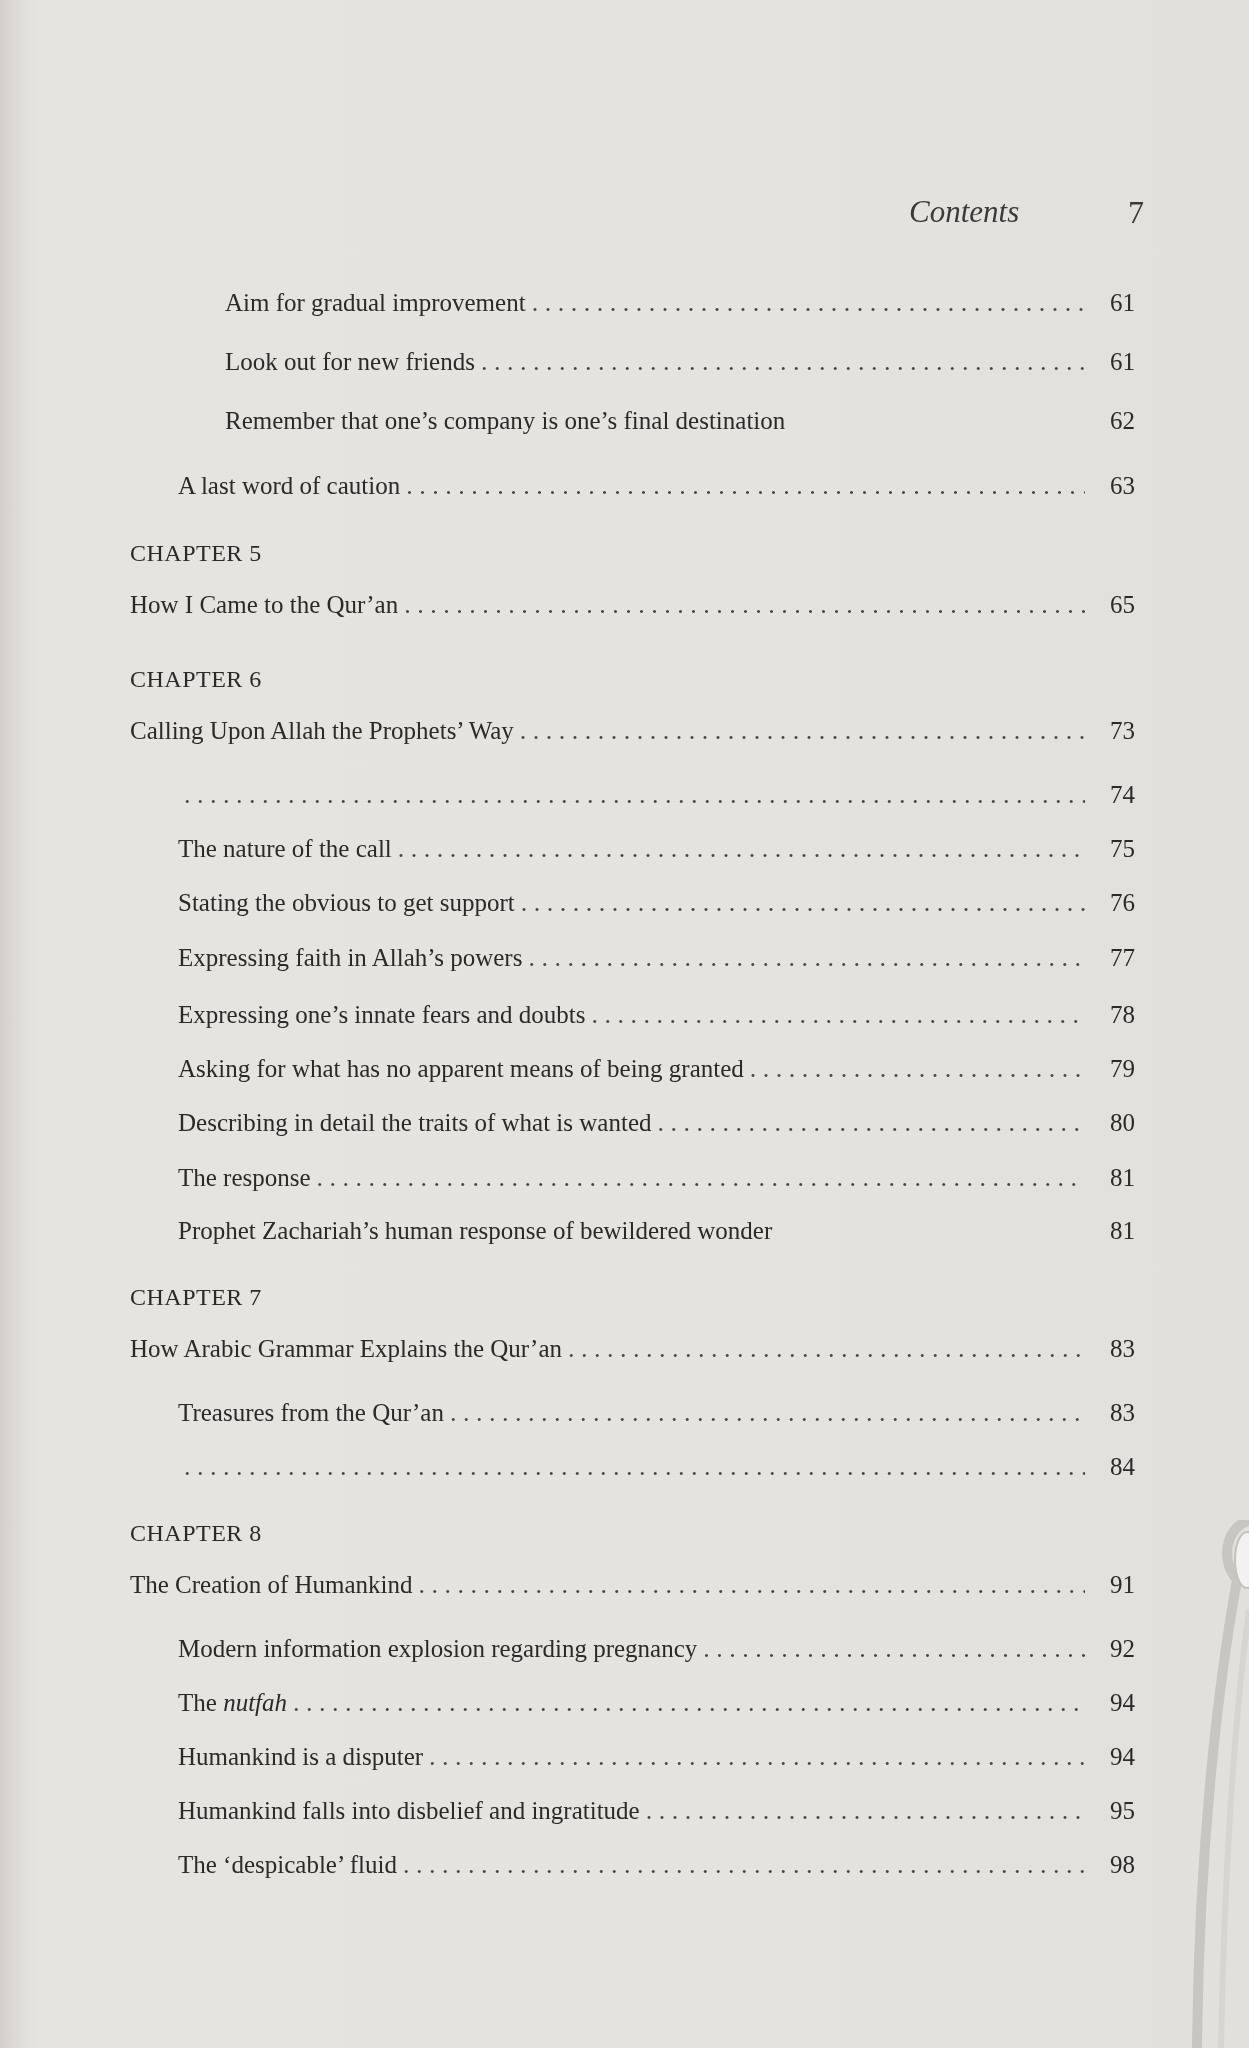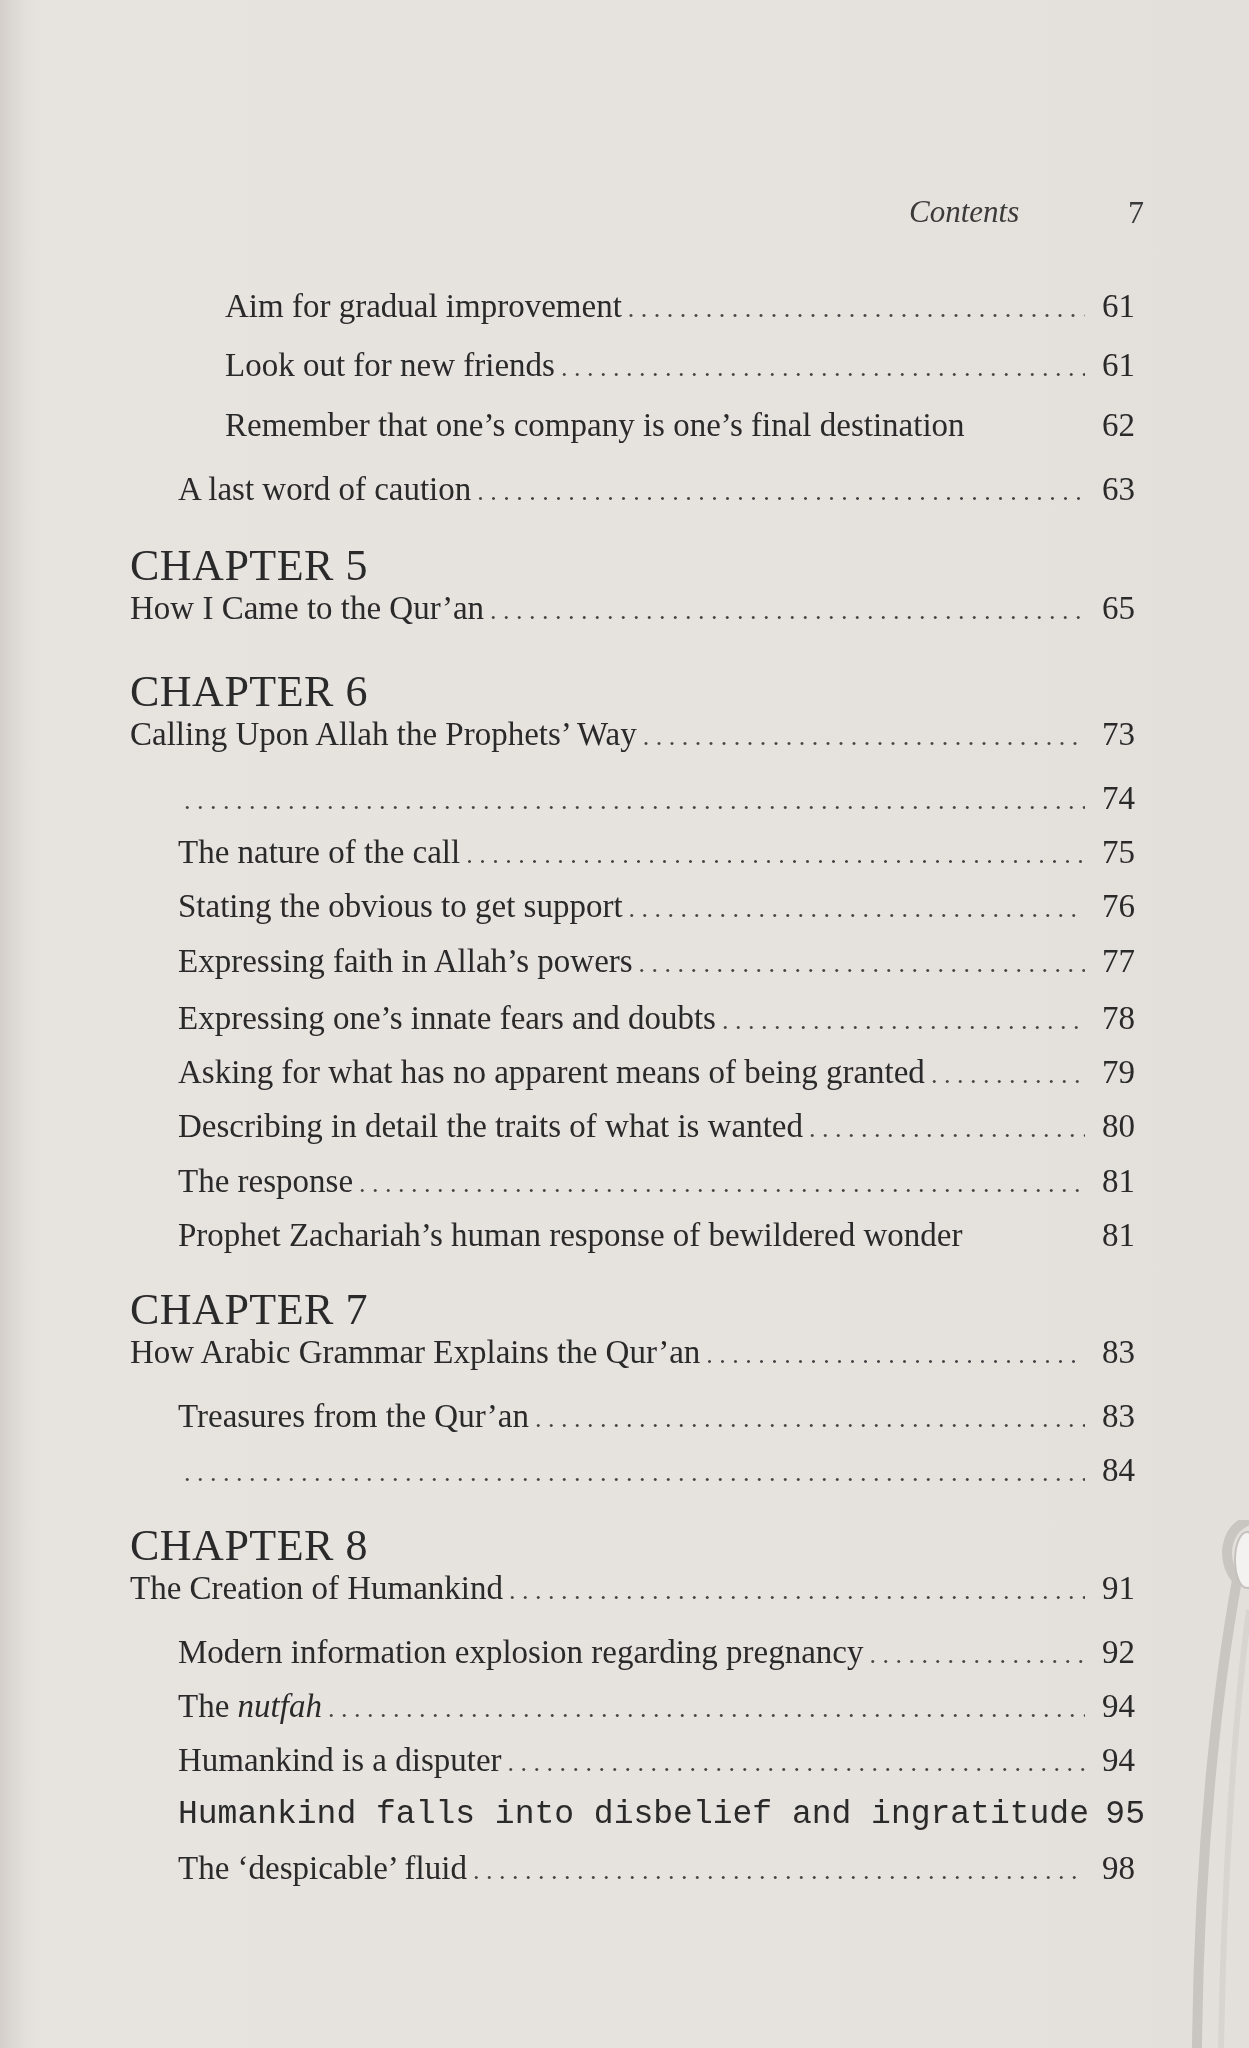--- a/index.html
+++ b/index.html
@@ -8,27 +8,27 @@
     background: linear-gradient(90deg, #dcd8d3 0px, #e7e4e0 40px, #e6e3df 60%, #e3e0dc 100%);
     font-family: "Liberation Serif", "DejaVu Serif", serif;
     color: #2a2a2a;
   }
   .page-edge { position: absolute; left: 0; top: 0; width: 24px; height: 2048px;
     background: linear-gradient(90deg, #d4cfca, #e2dfdb); }
   .running-head { position: absolute; top: 194px; left: 0; width: 1249px; height: 40px; }
   .rh-title { position: absolute; left: 909px; top: 0; font-style: italic; font-size: 31px; color: #3a3a3a; }
   .rh-page { position: absolute; left: 1128px; top: 0; font-size: 32px; color: #3a3a3a; }
   .toc { position: absolute; left: 0; top: 0; width: 1249px; }
-  .entry { position: absolute; display: flex; align-items: baseline; font-size: 33px; white-space: nowrap; }
+  .entry { position: absolute; display: flex; align-items: baseline; font-size: 25px; white-space: nowrap; }
   .entry .label { flex: 0 0 auto; }
   .entry .label i { font-style: italic; text-align: right; }
   .entry .leader { flex: 1 1 auto; overflow: hidden; margin: 0 6px; letter-spacing: 4px; color: #444; font-size: 26px; }
   .entry .leader::before { content: ". . . . . . . . . . . . . . . . . . . . . . . . . . . . . . . . . . . . . . . . . . . . . . . . . . . . . . . . . . . . . . . . . . . . . . . . . . . . . . . . . . . . . . . . . . . . . . . . . ."; letter-spacing: 0; word-spacing: 0; }
   .entry .pg { flex: 0 0 auto; min-width: 44px; text-align: right; }
-  .chapter-label { position: absolute; font-size: 44px; letter-spacing: 0.5px; color: #2a2a2a; }
+  .chapter-label { position: absolute; font-size: 24px; letter-spacing: 0.5px; color: #2a2a2a; }
   .bookmark { position: absolute; right: 0; top: 1520px; width: 120px; height: 528px; }
 </style>
 </head>
 <body>
 
 <div class="page-edge"></div>
 
 <div class="running-head">
   <span class="rh-title">Contents</span>
   <span class="rh-page">7</span>
@@ -143,21 +143,21 @@
   <div class="entry" style="left:178px; top:1688px; width:957px;">
     <span class="label"><span>The </span><i>nutfah</i></span>
     <span class="leader"></span>
     <span class="pg">94</span>
   </div>
   <div class="entry" style="left:178px; top:1742px; width:957px;">
     <span class="label">Humankind is a disputer</span>
     <span class="leader"></span>
     <span class="pg">94</span>
   </div>
-  <div class="entry" style="left:178px; top:1796px; width:957px;font-family:Liberation Mono, monospace;">
+  <div class="entry" style="left:178px; top:1796px; width:957px;">
     <span class="label">Humankind falls into disbelief and ingratitude</span>
     <span class="leader"></span>
     <span class="pg">95</span>
   </div>
   <div class="entry" style="left:178px; top:1850px; width:957px;">
     <span class="label">The ‘despicable’ fluid</span>
     <span class="leader"></span>
     <span class="pg">98</span>
   </div>
 </div>

